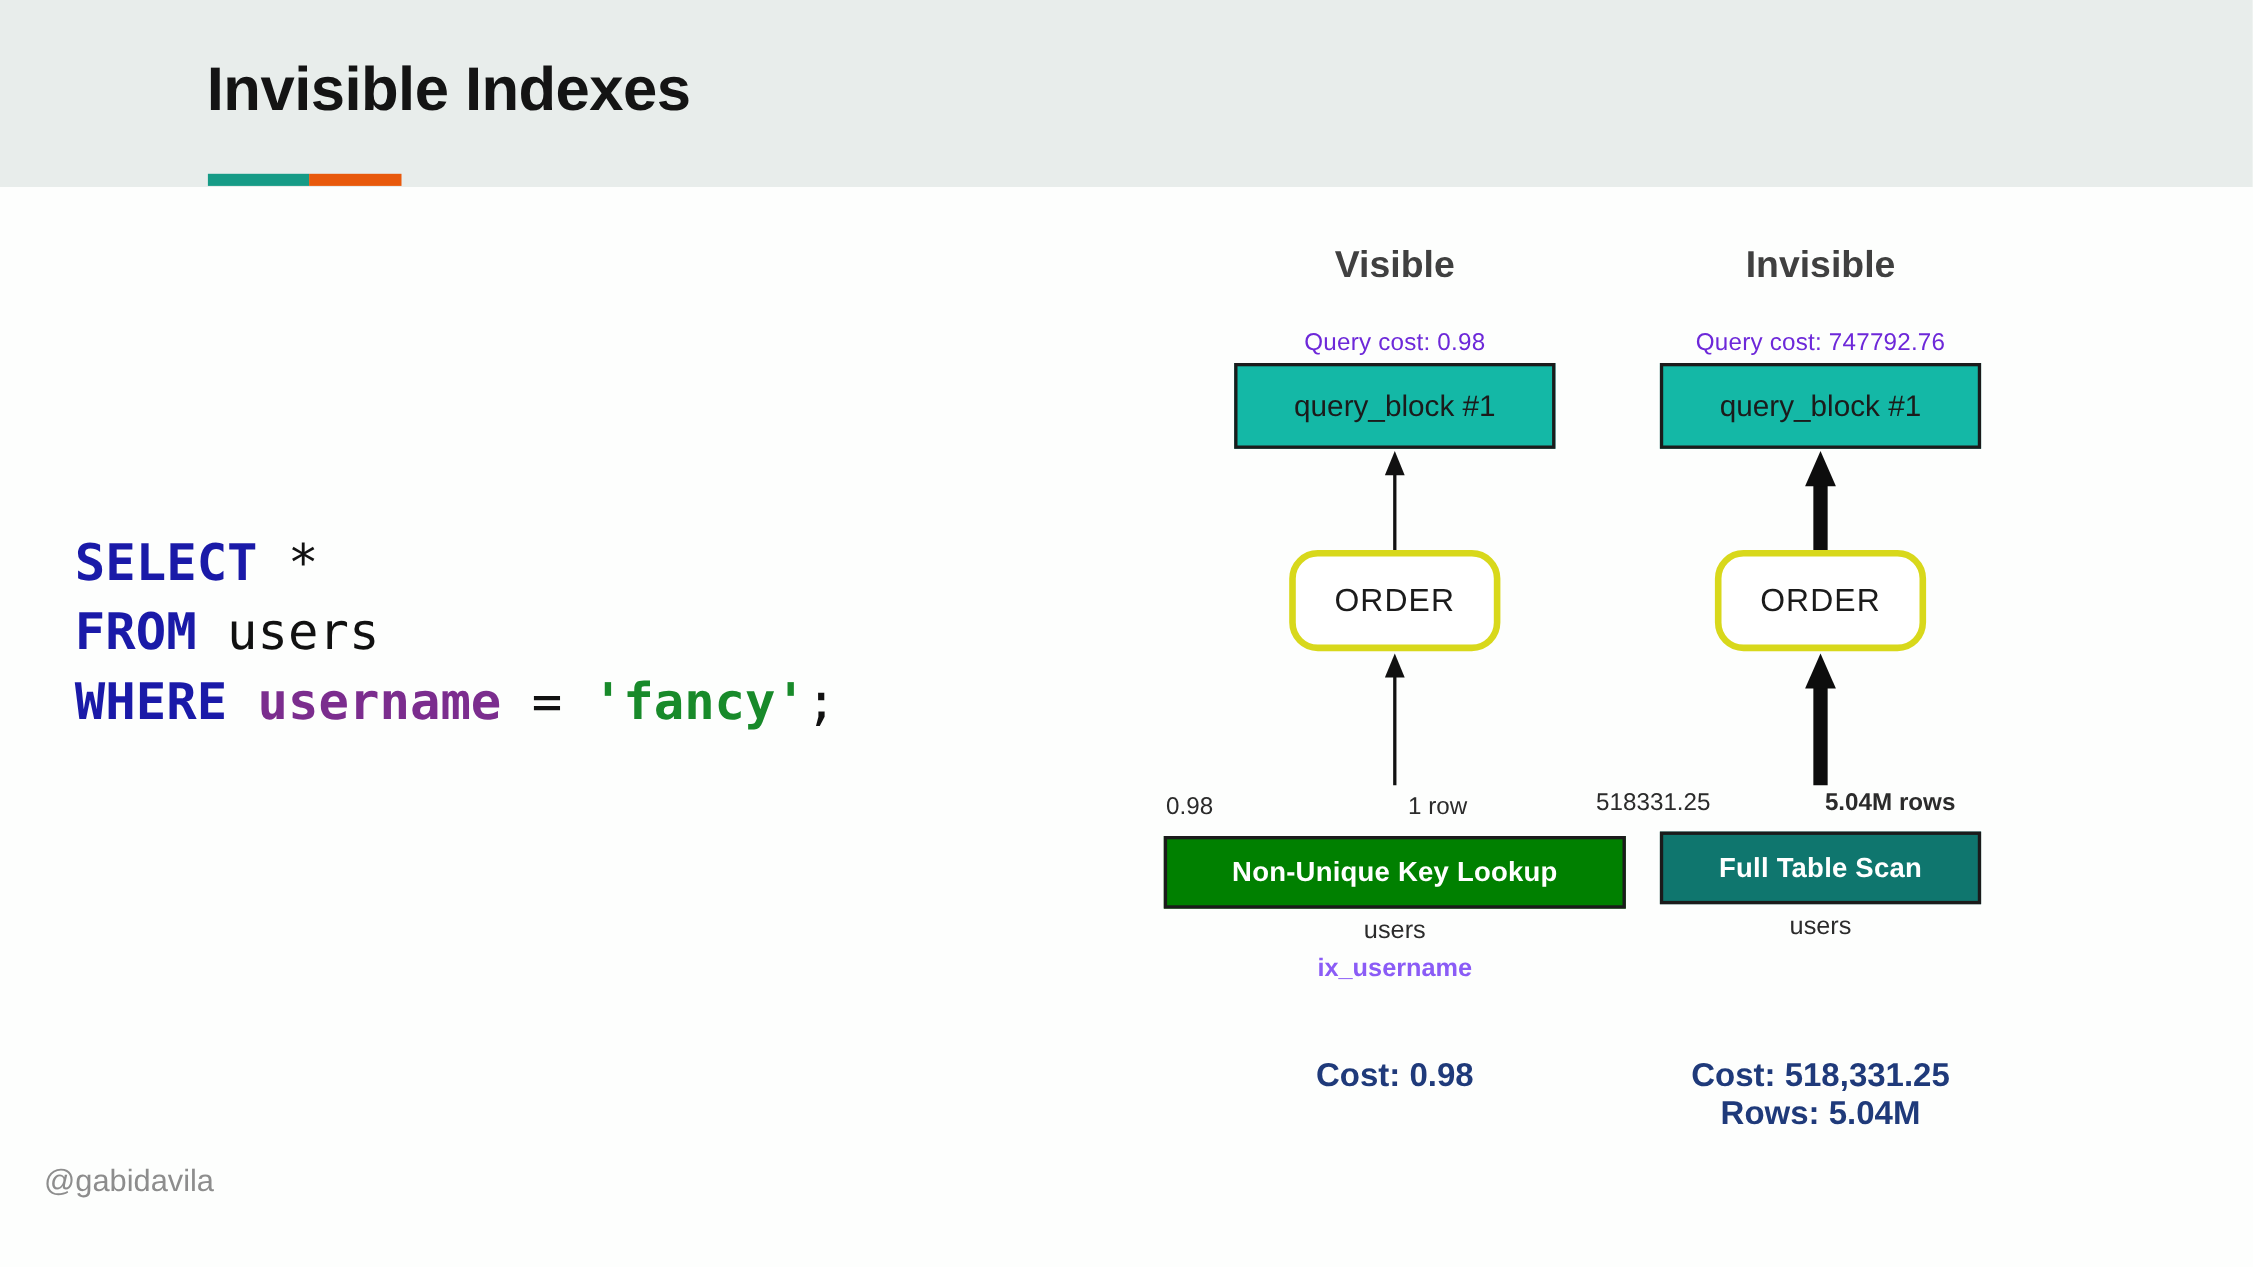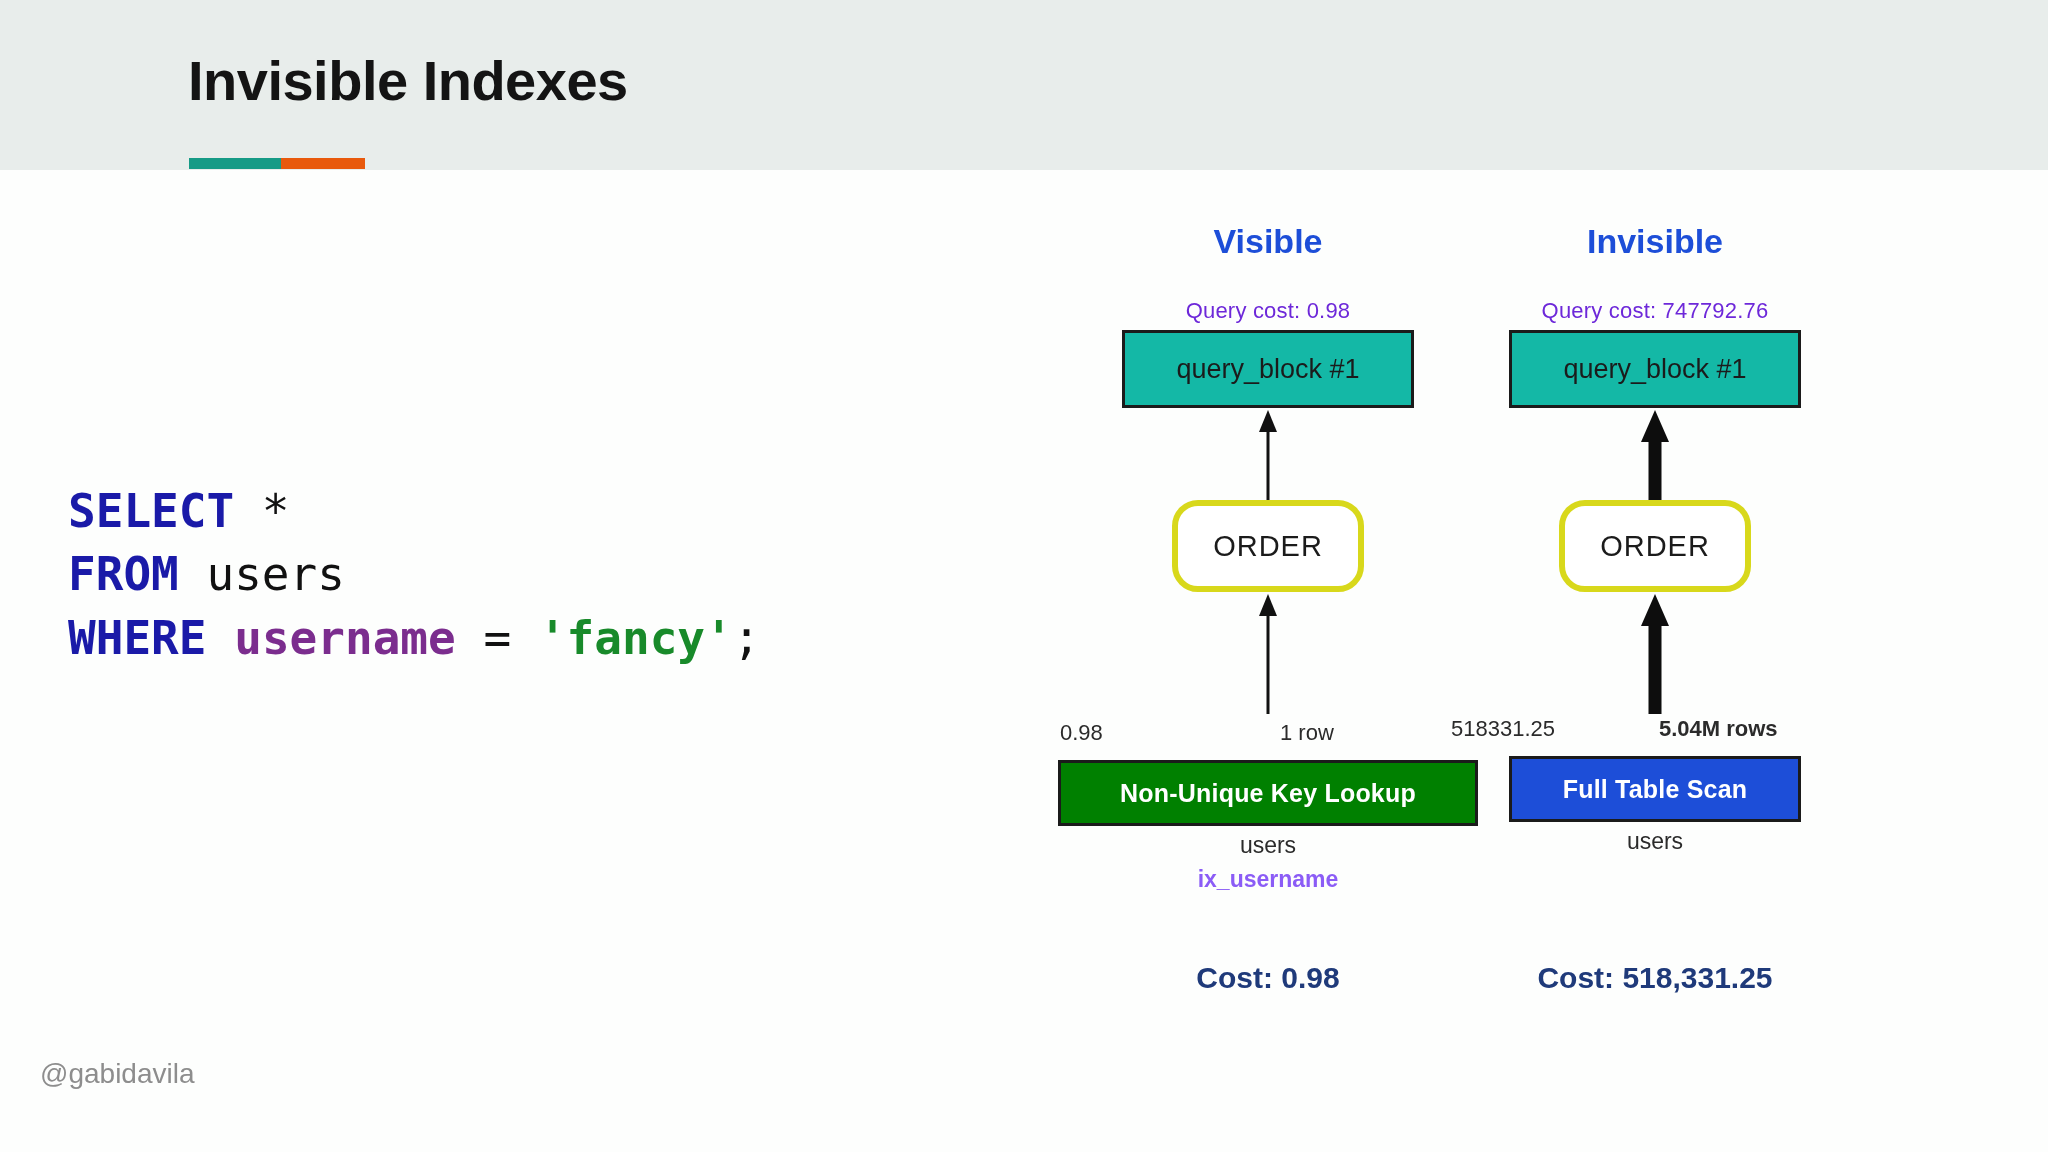--- a/index.html
+++ b/index.html
@@ -63,21 +63,21 @@
 
   
   .plan-col { position: absolute; top: 0; width: 420px; }
   #plan-visible  { left: 1058px; }
   #plan-invisible{ left: 1445px; }
 
   .plan-heading {
     position: absolute; left: 0; top: 222px;
     width: 420px; text-align: center;
     font-size: 34px; font-weight: bold;
-    color: #1d4ed8;
+    color: #404040;
   }
   .query-cost {
     position: absolute; top: 298px; left: 0;
     width: 420px; text-align: center;
     font-size: 22px; color: #6d28d9;
     letter-spacing: 0.2px;
   }
   .qblock {
     position: absolute; top: 330px;
     width: 292px; height: 78px;
@@ -97,21 +97,21 @@
   }
   .leaf-box {
     position: absolute;
     height: 66px;
     border: 3px solid #1b1b1b;
     display: flex; align-items: center; justify-content: center;
     font-size: 25px; font-weight: bold; color: #ffffff;
     letter-spacing: 0.2px;
   }
   .leaf-green { background: #008000; text-align: center; }
-  .leaf-red   { background: #1d4ed8; }
+  .leaf-red   { background: #0f766e; }
 
   .edge-cost, .edge-rows {
     position: absolute;
     font-size: 22px; color: #2b2b2b;
     white-space: nowrap;
   }
   .table-label {
     position: absolute; width: 420px; left: 0;
     text-align: center; font-size: 23px; color: #2b2b2b;
   }
@@ -200,14 +200,15 @@
 
   <div class="edge-cost" style="left:6px; top:716px;">518331.25</div>
   <div class="edge-rows" style="left:214px; top:716px;font-weight:bold;">5.04M rows</div>
 
   <div class="leaf-box leaf-red" style="left:64px; top:756px; width:292px;">Full Table Scan</div>
 
   <div class="table-label" style="top:828px;">users</div>
 
   <div class="summary" style="top:960px;">
     <span>Cost: 518,331.25</span>
+    <span class="line2">Rows: 5.04M</span>
   </div>
 </div>
 
 </body></html>

